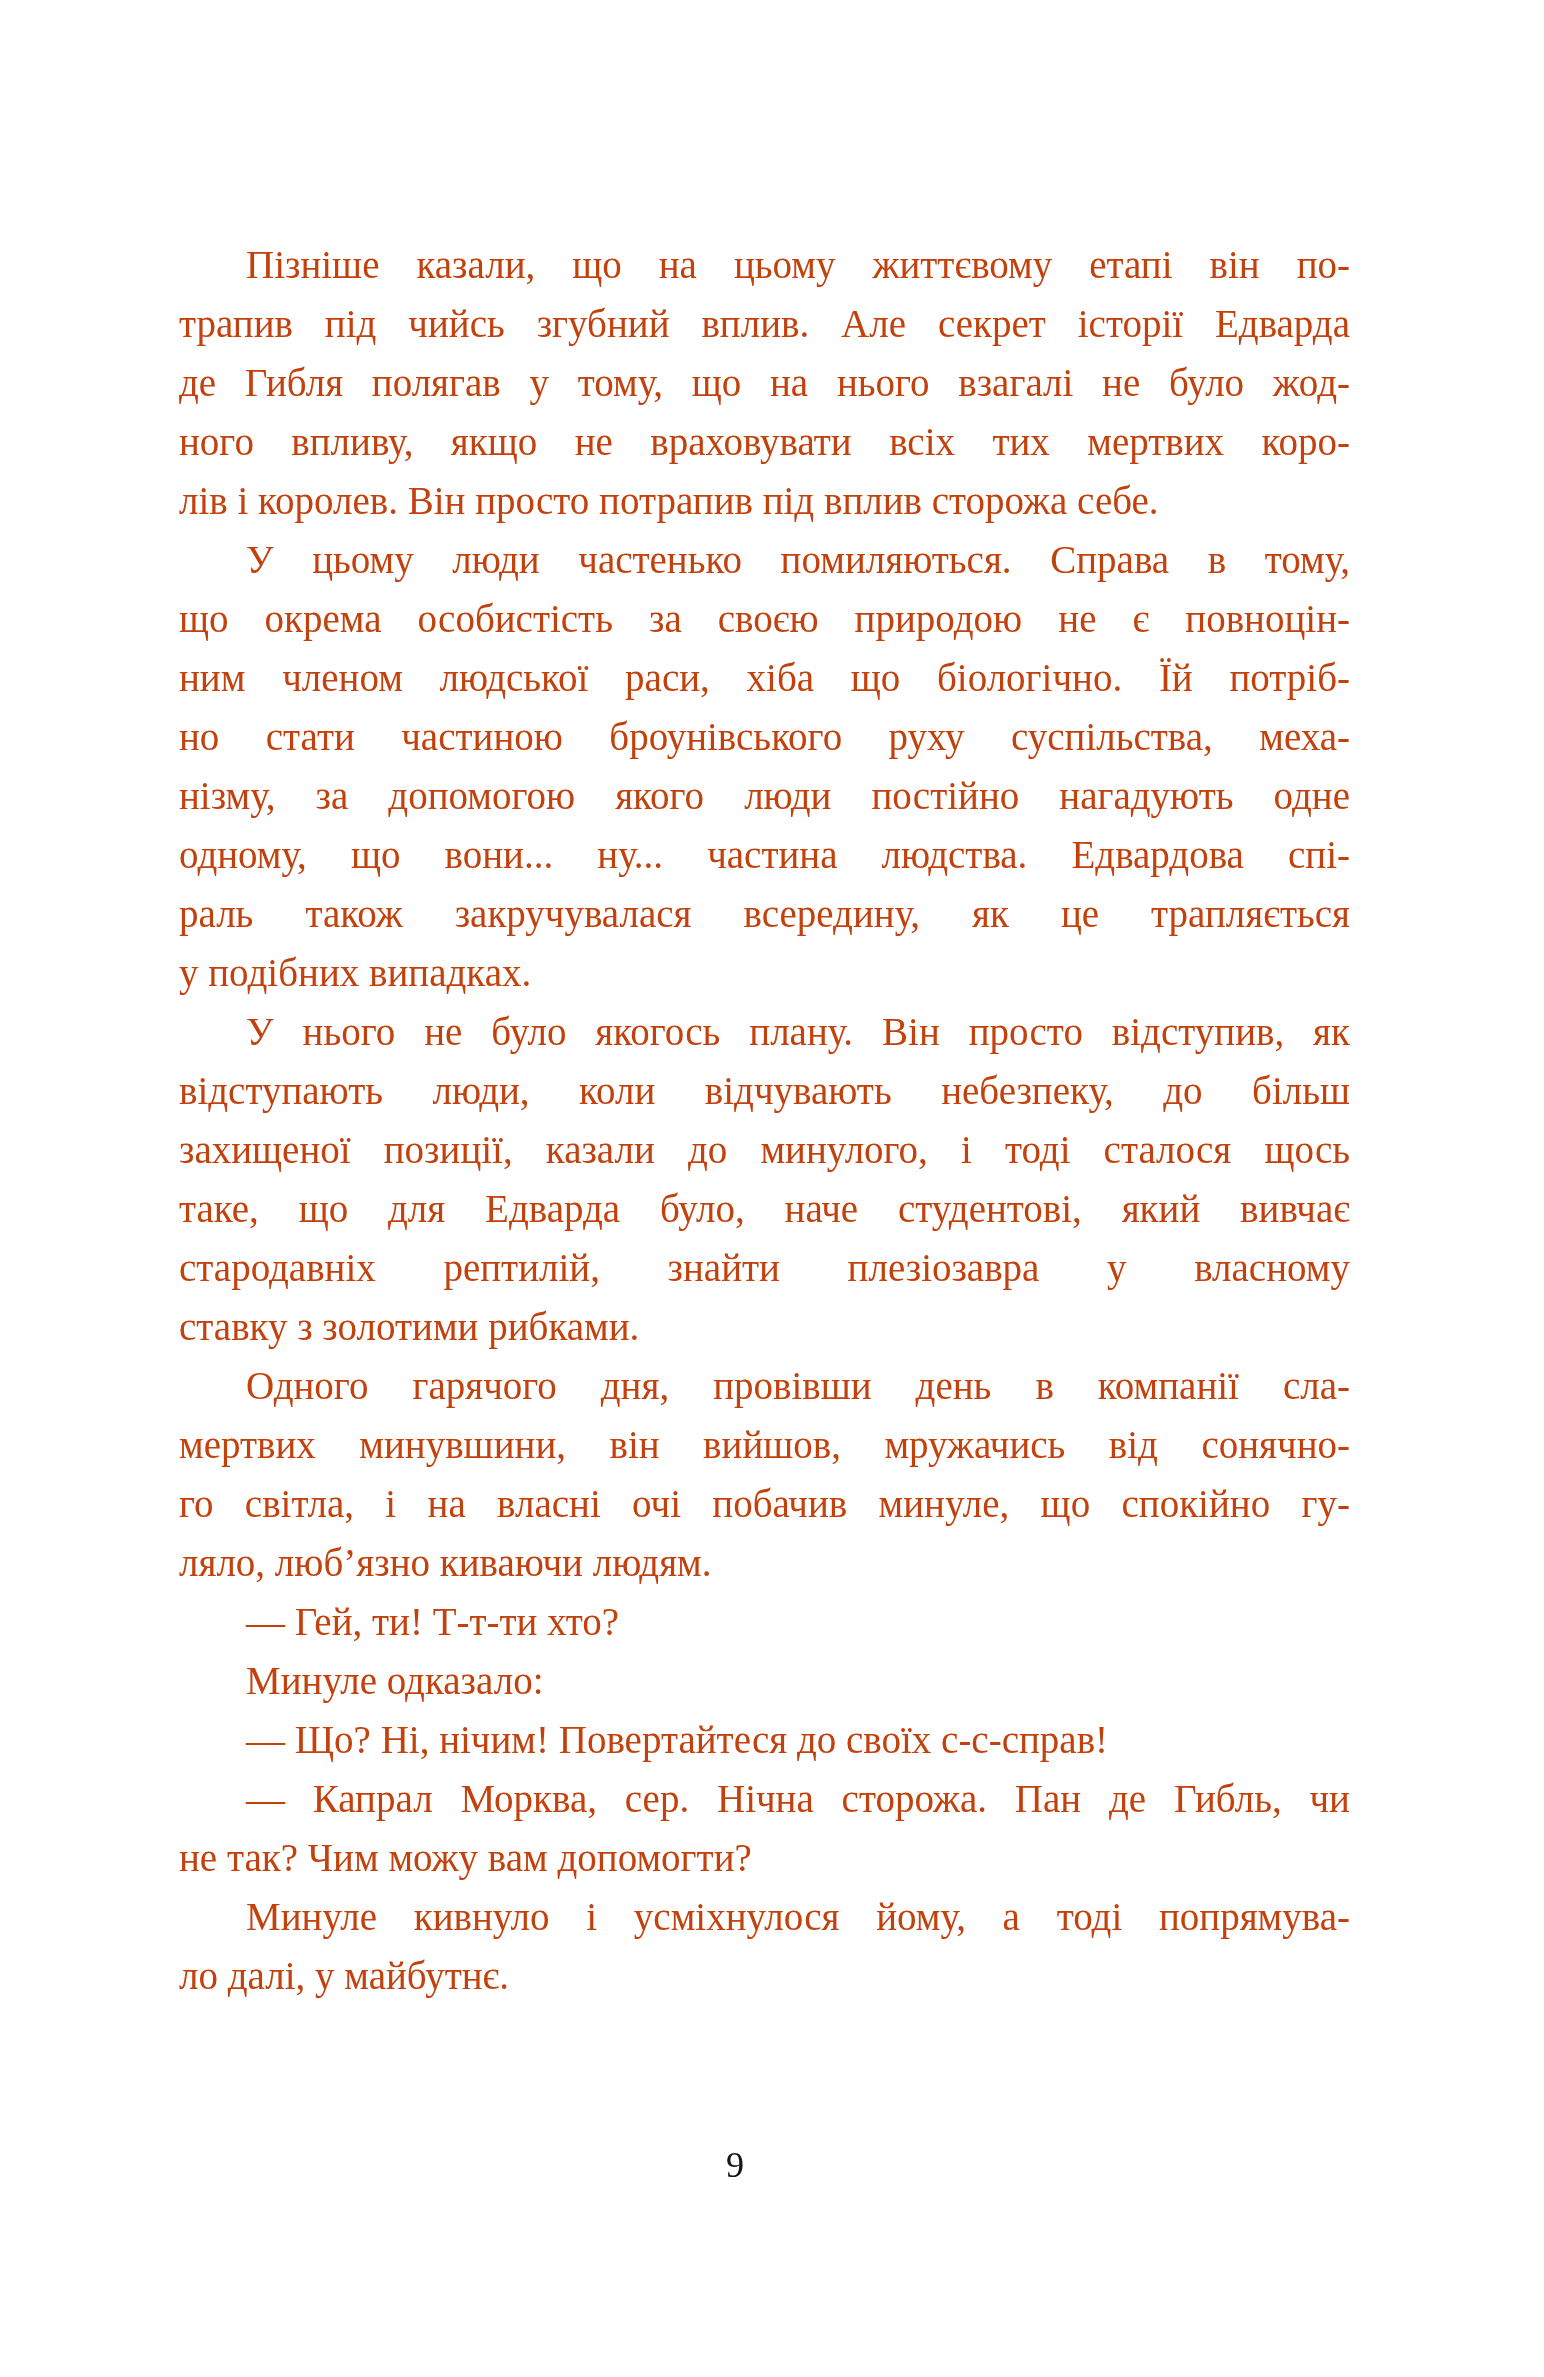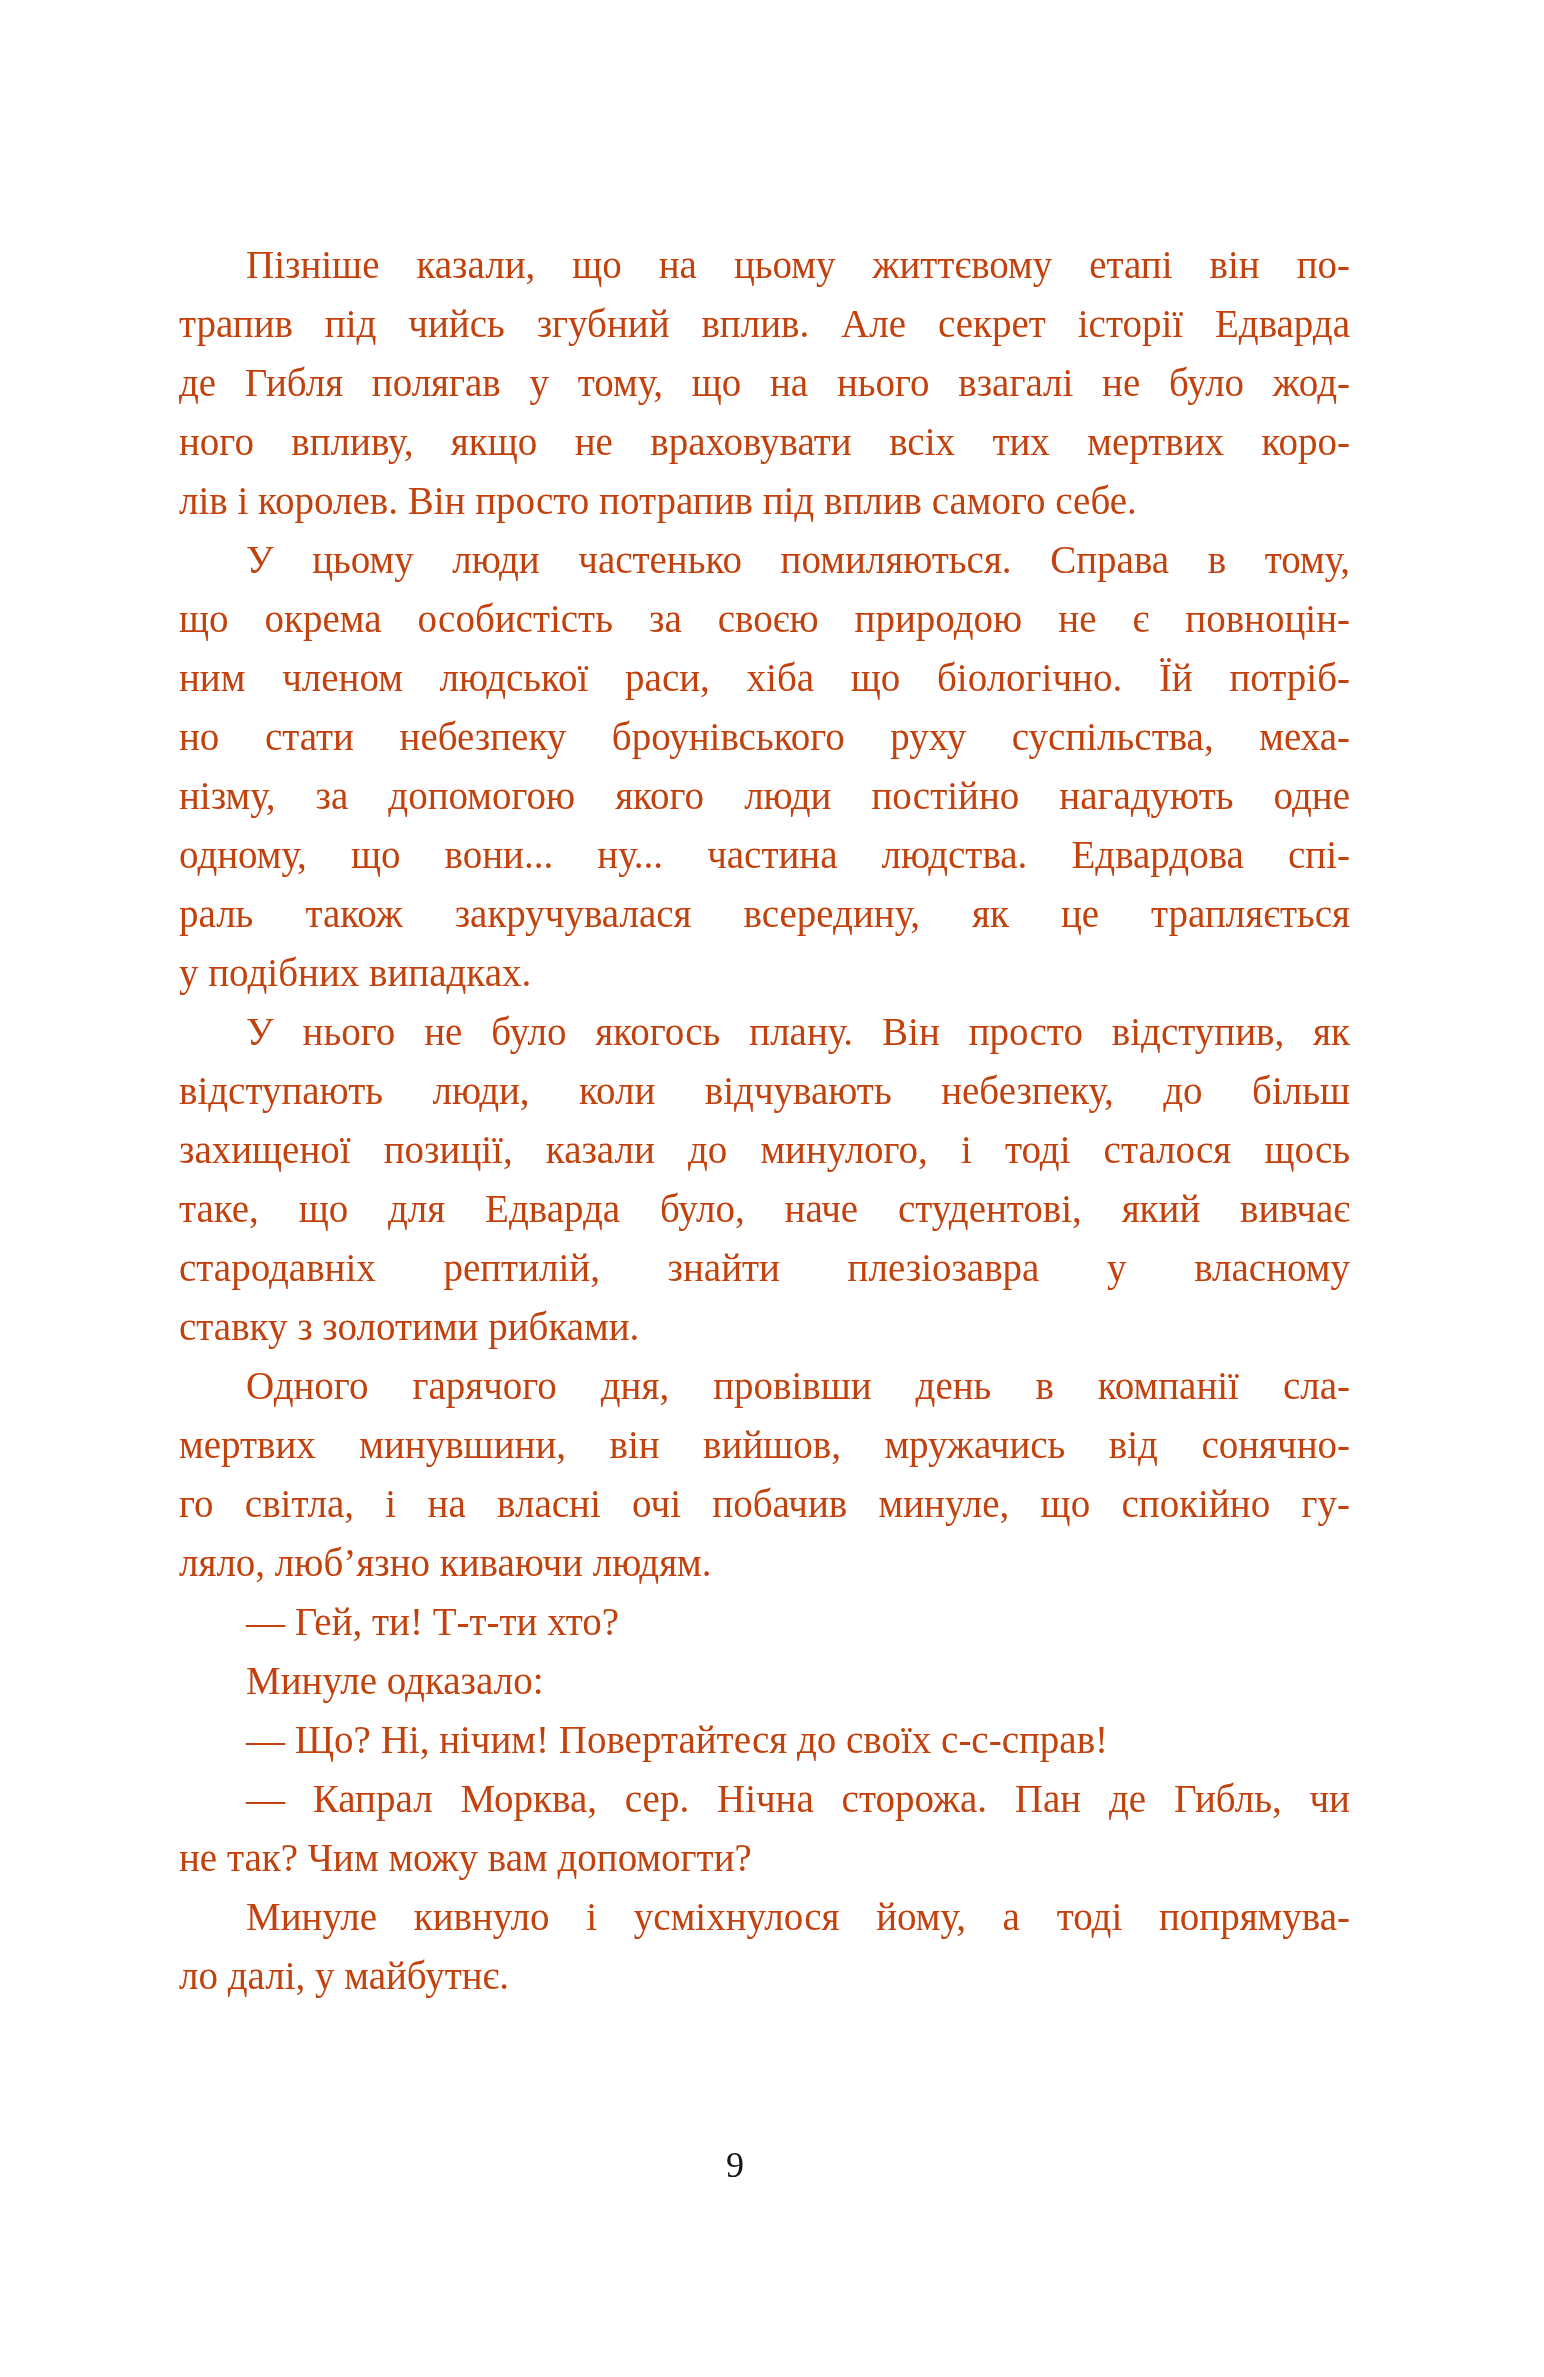--- a/index.html
+++ b/index.html
@@ -58,28 +58,28 @@
 <body>
 
 <div class="page">
   <div class="text-block">
 
     <div class="para">
       <div class="ln ind">Пізніше казали, що на цьому життєвому етапі він по-</div>
       <div class="ln">трапив під чийсь згубний вплив. Але секрет історії Едварда</div>
       <div class="ln">де Гибля полягав у тому, що на нього взагалі не було жод-</div>
       <div class="ln">ного впливу, якщо не враховувати всіх тих мертвих коро-</div>
-      <div class="ln last">лів і королев. Він просто потрапив під вплив самого себе.</div>
+      <div class="ln last">лів і королев. Він просто потрапив під вплив сторожа себе.</div>
     </div>
 
     <div class="para">
       <div class="ln ind">У цьому люди частенько помиляються. Справа в тому,</div>
       <div class="ln">що окрема особистість за своєю природою не є повноцін-</div>
       <div class="ln">ним членом людської раси, хіба що біологічно. Їй потріб-</div>
-      <div class="ln">но стати небезпеку броунівського руху суспільства, меха-</div>
+      <div class="ln">но стати частиною броунівського руху суспільства, меха-</div>
       <div class="ln">нізму, за допомогою якого люди постійно нагадують одне</div>
       <div class="ln">одному, що вони... ну... частина людства. Едвардова спі-</div>
       <div class="ln">раль також закручувалася всередину, як це трапляється</div>
       <div class="ln last">у подібних випадках.</div>
     </div>
 
     <div class="para">
       <div class="ln ind">У нього не було якогось плану. Він просто відступив, як</div>
       <div class="ln">відступають люди, коли відчувають небезпеку, до більш</div>
       <div class="ln">захищеної позиції, казали до минулого, і тоді сталося щось</div>

